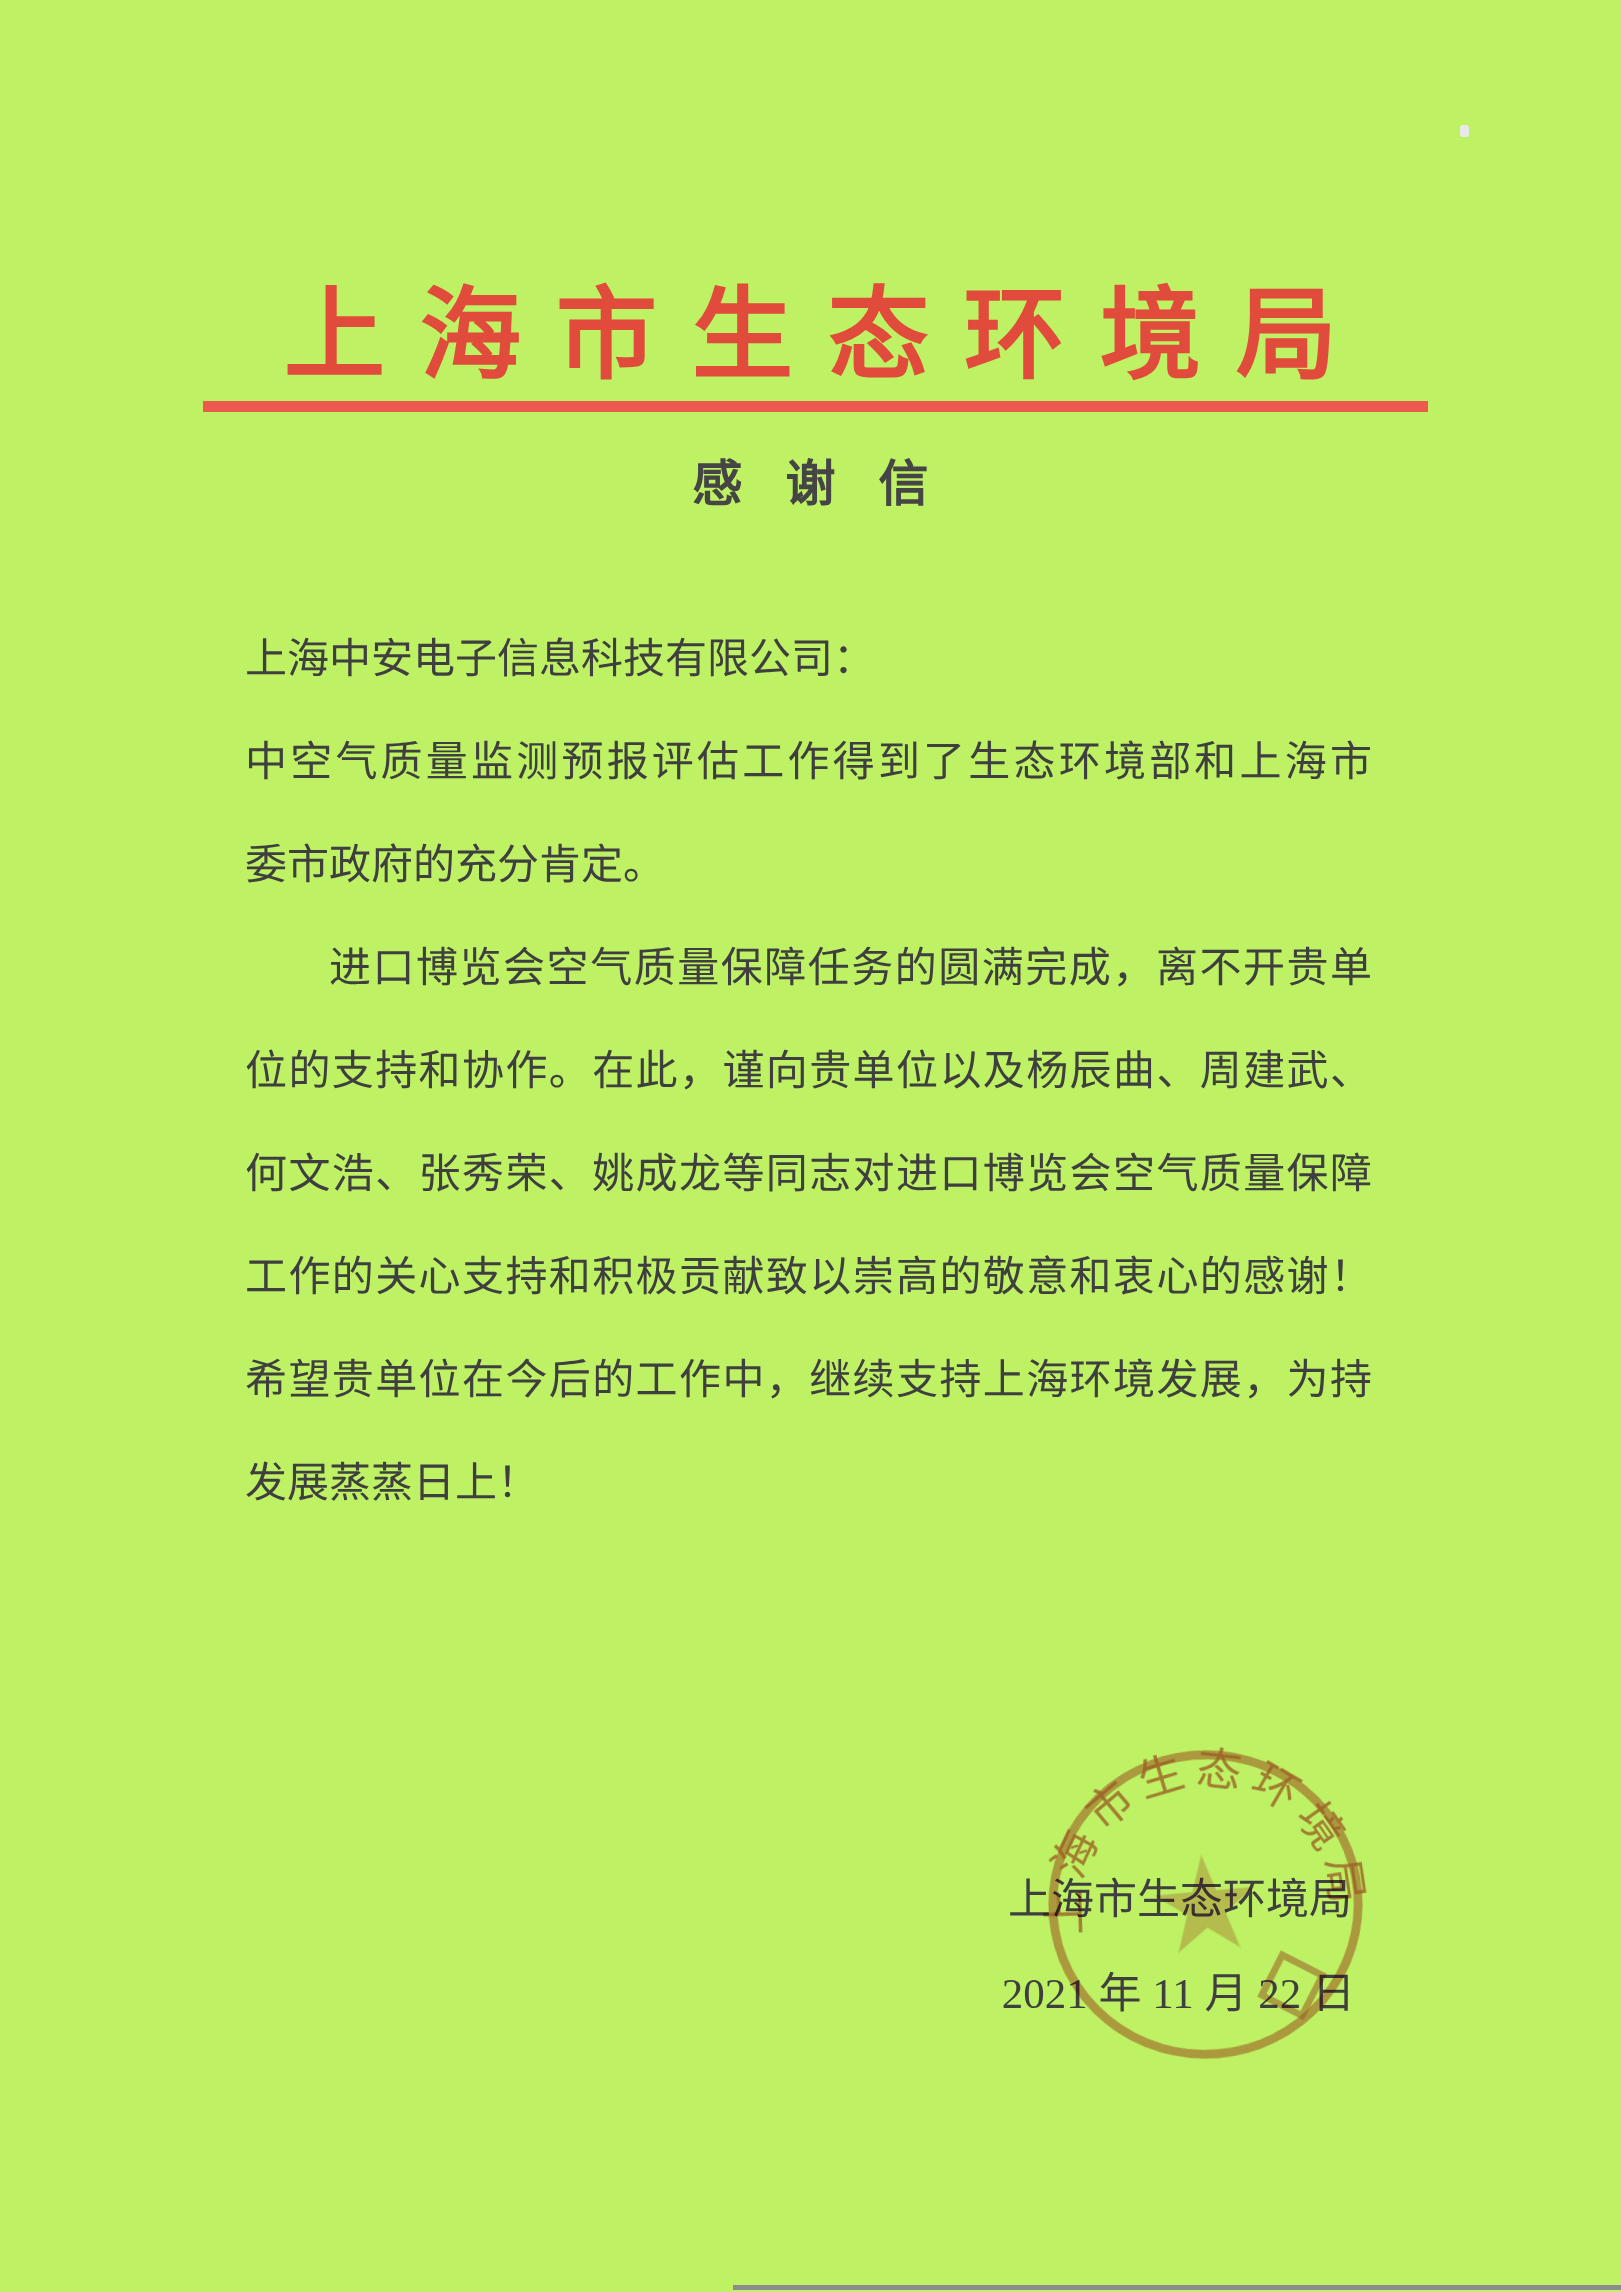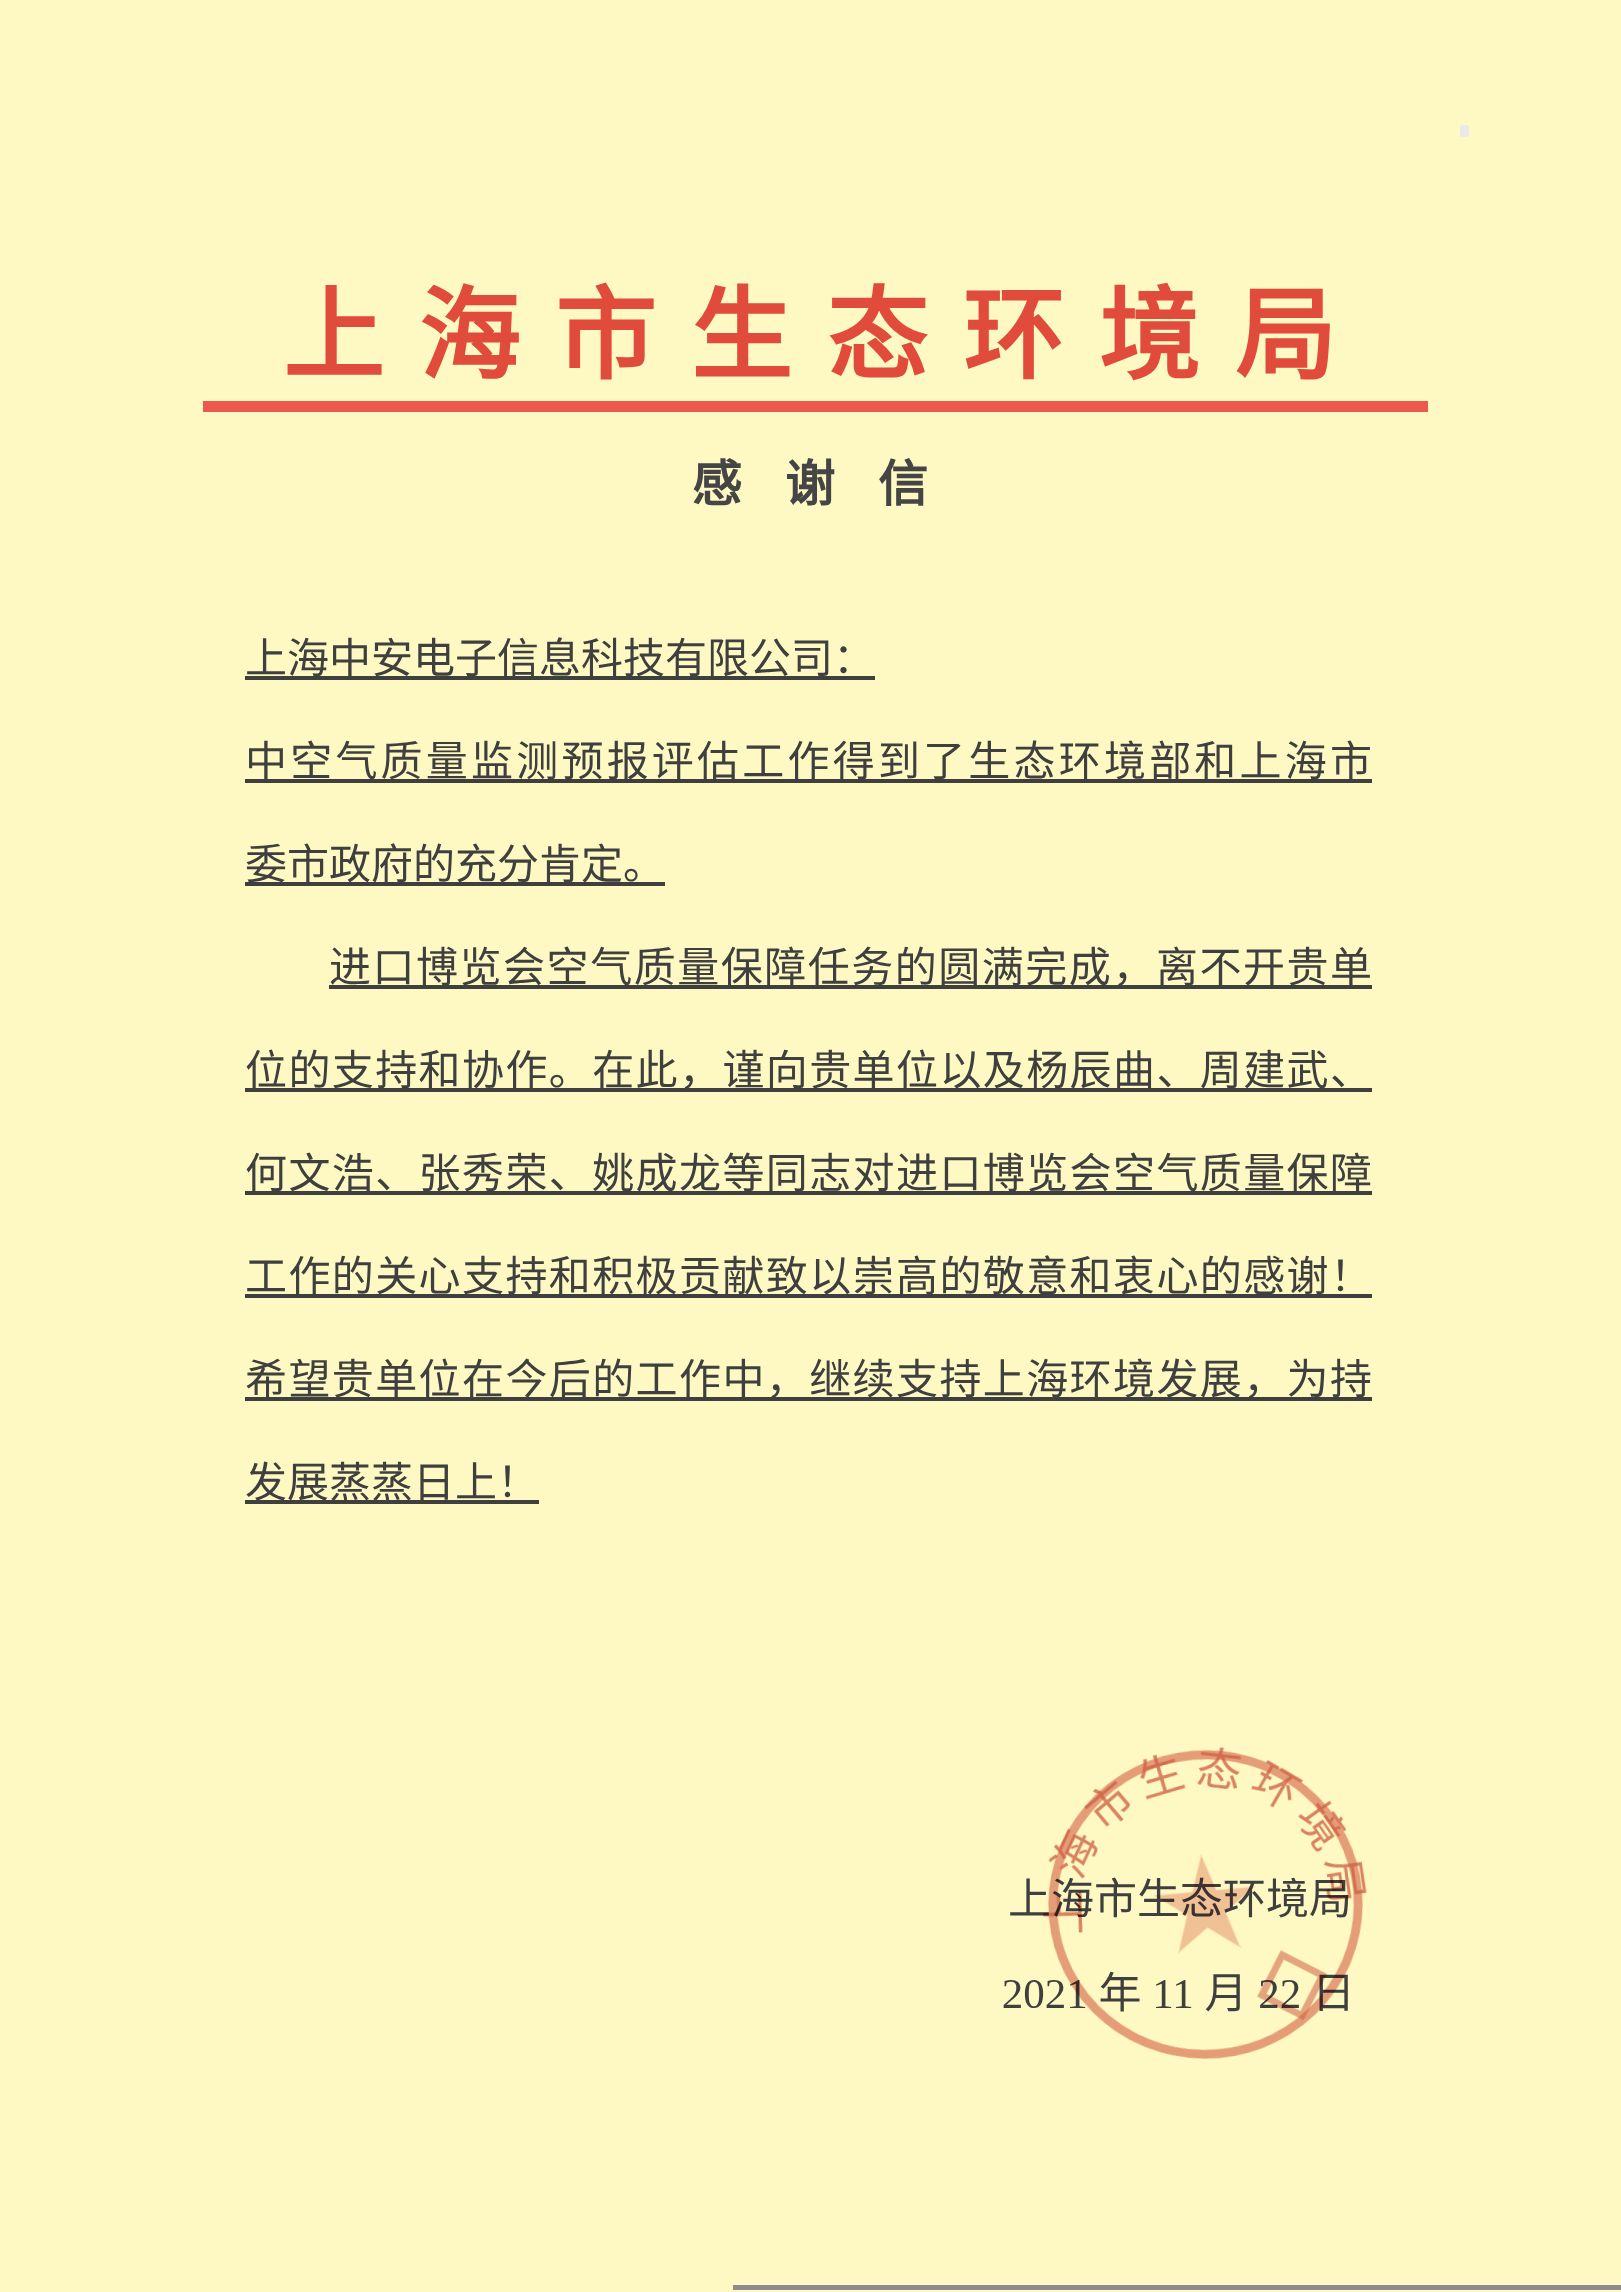--- a/index.html
+++ b/index.html
@@ -8,21 +8,21 @@
     background: #ffffff;
     width: 1621px;
     height: 2293px;
     overflow: hidden;
     font-family: "Liberation Serif", "DejaVu Serif", serif;
   }
   .page {
     position: relative;
     width: 1621px;
     height: 2293px;
-    background: #fef9c3;
+    background: #bef264;
   }
   
   .agency-title {
     position: absolute;
     top: 253px;
     left: 0;
     width: 1621px;
     text-align: center;
     font-size: 101px;
     font-weight: bold;
@@ -56,21 +56,20 @@
     white-space: nowrap;
   }
   
   .letter-body {
     position: absolute;
     left: 245px;
     top: 608px;
     width: 1127px;
     color: #3f3f3f;
     font-size: 42px;
-    text-decoration: underline;
   }
   .bline {
     height: 103px;
     line-height: 103px;
     overflow: hidden;
     text-align: justify;
     text-align-last: justify;
     text-justify: inter-character;
   }
   .bline.salu { text-align-last: left; }

